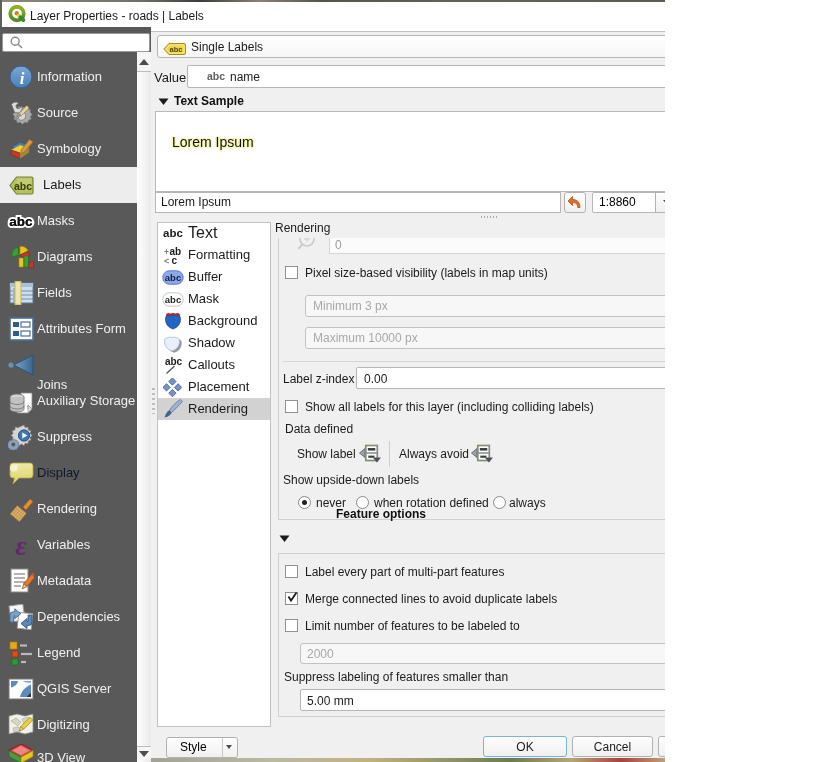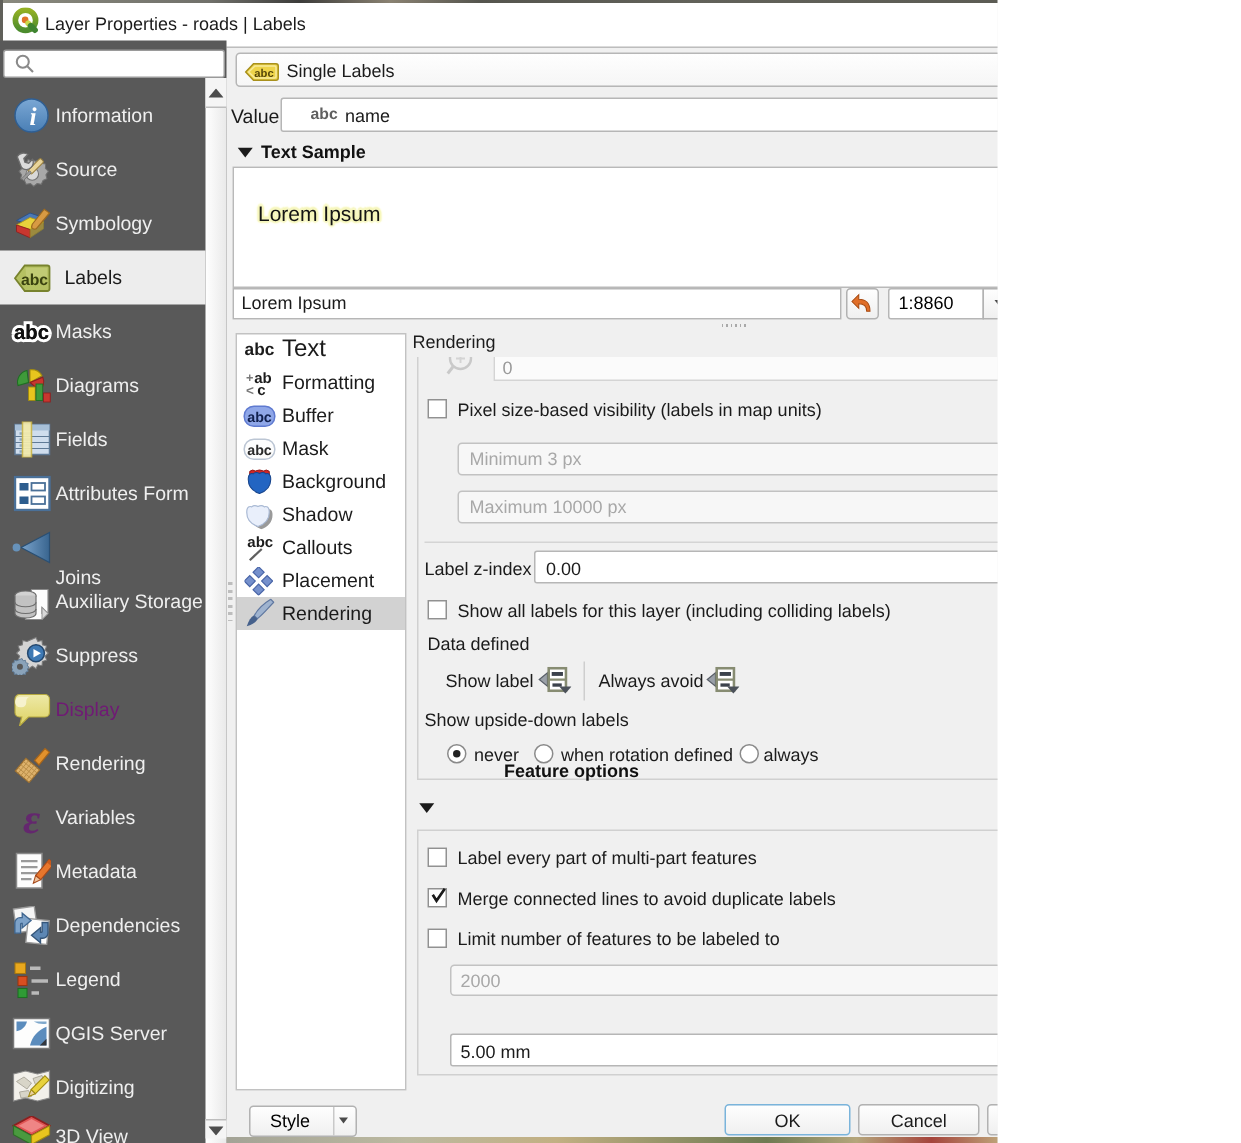--- a/index.html
+++ b/index.html
@@ -187,21 +187,21 @@
         <defs>
           <linearGradient id="gd" x1="0" y1="0" x2="0" y2="1">
             <stop offset="0" stop-color="#eee9a8"></stop>
             <stop offset="1" stop-color="#ddd262"></stop>
           </linearGradient>
         </defs>
         <path d="M4 1 h17 a3 3 0 0 1 3 3 v9 a3 3 0 0 1 -3 3 h-11 l-6 6 l1.5 -6 h-1.5 a3 3 0 0 1 -3 -3 v-9 a3 3 0 0 1 3 -3 z" fill="url(#gd)" stroke="#b5a83f" stroke-width="0.8"></path>
         <path d="M4.5 2.5 h7 a3 3 0 0 0 -3 3 v1 a3 3 0 0 1 -3 3 h-1 a2.5 2.5 0 0 1 0 -7 z" fill="#f8f5d8" opacity="0.85"></path>
       </svg>
     </div>
-<div class="abs" style="left:37px;top:465px;font-size:13px;color:#701a75;white-space:nowrap;">Display</div>
+<div class="abs" style="left:37px;top:465px;font-size:13px;color:#0f172a;white-space:nowrap;">Display</div>
 <div class="abs" style="left:6px;top:496px;width:30px;height:26px;display:flex;align-items:center;justify-content:center;overflow:hidden;">
       <svg width="25" height="25" viewBox="0 0 25 25">
         <path d="M14 10 L21 2 L24 4.5 L17 13 Z" fill="#e1912c" stroke="#a5641a" stroke-width="0.8"></path>
         <g transform="rotate(40 9 17)">
           <rect x="3" y="11" width="12" height="11" fill="#ddb16b" stroke="#9c6f30" stroke-width="0.8"></rect>
           <path d="M3 13.7 h12 M3 16.4 h12 M3 19.1 h12 M5.4 11 v11 M7.8 11 v11 M10.2 11 v11 M12.6 11 v11" stroke="#b88d48" stroke-width="0.6"></path>
         </g>
       </svg>
     </div>
 <div class="abs" style="left:37px;top:501px;font-size:13px;color:#efefef;white-space:nowrap;">Rendering</div>
@@ -561,20 +561,21 @@
 <div class="txt" style="left:305px;top:592px;">Merge connected lines to avoid duplicate labels</div>
 <div class="cb" style="left:285px;top:619px;"></div>
 <div class="txt" style="left:305px;top:619px;">Limit number of features to be labeled to</div>
 <div class="gfield" style="left:300px;top:643px;width:488px;height:21px;"></div>
 <div class="abs" style="left:307px;top:647px;font-size:12px;color:#a8a8a8;">2000</div>
 <div class="abs" style="left:770px;top:644px;width:17px;height:19px;border-left:1px solid #c2c2c2;"></div>
 <svg class="abs" style="left:774px;top:645px;" width="11" height="16" viewBox="0 0 11 16">
       <path d="M5.5 1 L10 6 L1 6 Z" fill="#b4b4b4"></path>
       <path d="M5.5 15 L10 10 L1 10 Z" fill="#8a8a8a"></path>
     </svg>
+<div class="txt" style="left:284px;top:670px;">Suppress labeling of features smaller than</div>
 <div class="field" style="left:300px;top:689px;width:488px;height:22px;"></div>
 <div class="txt" style="left:307px;top:694px;">5.00 mm</div>
 <svg class="abs" style="left:750px;top:693px;" width="18" height="14" viewBox="0 0 18 14">
       <path d="M5.5 1 L16.5 1 a1 1 0 0 1 1 1 L17.5 12 a1 1 0 0 1 -1 1 L5.5 13 L0.8 7 Z" fill="#9aa0a5"></path>
       <path d="M8.2 4.5 l5 5 m0 -5 l-5 5" stroke="#fff" stroke-width="1.5"></path>
     </svg>
 <div class="abs" style="left:770px;top:691px;width:17px;height:19px;border-left:1px solid #c2c2c2;"></div>
 <svg class="abs" style="left:774px;top:693px;" width="11" height="14" viewBox="0 0 11 14">
       <path d="M5.5 0.5 L9.5 5 L1.5 5 Z" fill="#7a7a7a"></path>
       <path d="M5.5 13.5 L9.5 9 L1.5 9 Z" fill="#7a7a7a"></path>

